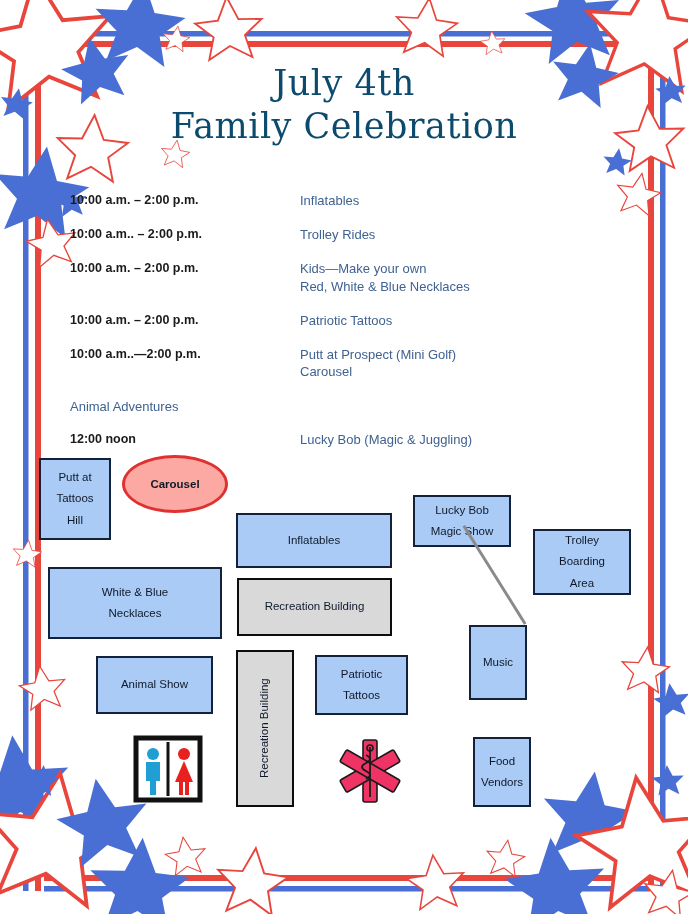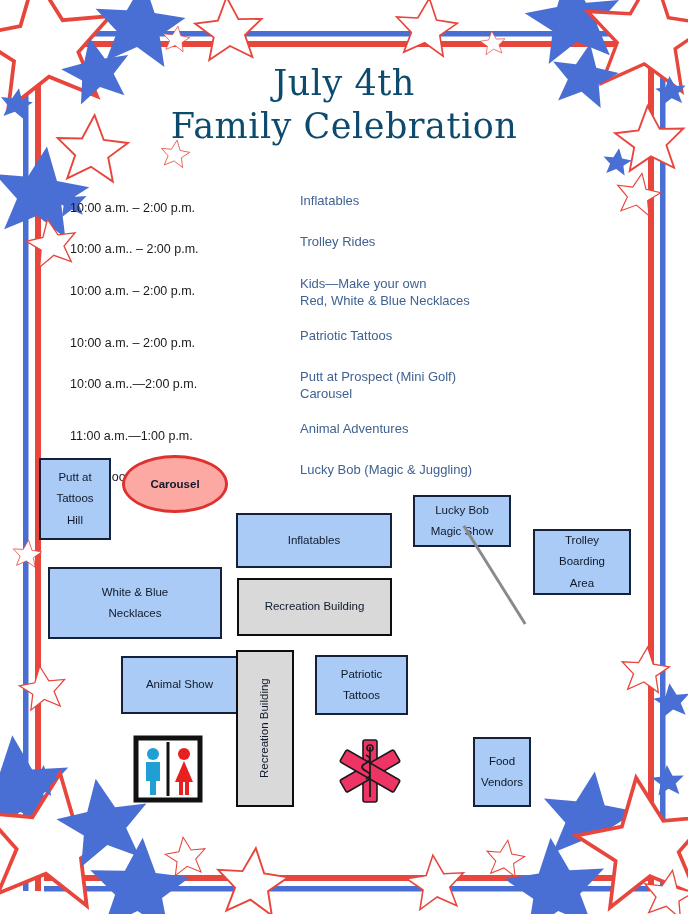--- a/index.html
+++ b/index.html
@@ -53,25 +53,24 @@
   }
   .sched-row {
     position: relative;
     display: flex;
     align-items: flex-start;
   }
   .sched-time {
     width: 230px;
     flex: 0 0 230px;
     font-size: 12.5px;
-    font-weight: normal;
+    font-weight: bold;
     color: #1a1a1a;
     line-height: 1.35;
     white-space: nowrap;
-    margin-top: 8px;
   }
   .sched-act {
     flex: 1 1 auto;
     font-size: 13px;
     color: #3f6291;
     line-height: 1.35;
   }
   .sched-act .act-line { display: block; }
 
   
@@ -246,21 +245,20 @@
 
     <div class="sched-row" style="margin-top:16px;">
       <div class="sched-time">10:00 a.m..—2:00 p.m.</div>
       <div class="sched-act">
         <span class="act-line">Putt at Prospect (Mini Golf)</span>
         <span class="act-line">Carousel</span>
       </div>
     </div>
 
     <div class="sched-row" style="margin-top:17px;">
-      <div class="sched-time">11:00 a.m.—1:00 p.m.</div>
       <div class="sched-act">
         <span class="act-line">Animal Adventures</span>
       </div>
     </div>
 
     <div class="sched-row" style="margin-top:16px;">
       <div class="sched-time">12:00 noon</div>
       <div class="sched-act">
         <span class="act-line">Lucky Bob  (Magic &amp; Juggling)</span>
       </div>
@@ -299,22 +297,25 @@
 
     <div class="mapbox" style="left:48px; top:567px; width:174px; height:72px;">
       <span class="mline">White &amp; Blue</span>
       <span class="mline">Necklaces</span>
     </div>
 
     <div class="mapbox gray" style="left:237px; top:578px; width:155px; height:58px;">
       <span class="mline">Recreation Building</span>
     </div>
 
-
-    <div class="mapbox" style="left:96px; top:656px; width:117px; height:58px;margin-left:25px;">
+    <div class="mapbox" style="left:469px; top:625px; width:58px; height:75px;">
+      <span class="mline">Music</span>
+    </div>
+
+    <div class="mapbox" style="left:96px; top:656px; width:117px; height:58px;">
       <span class="mline">Animal Show</span>
     </div>
 
     <div class="mapbox gray vertical" style="left:236px; top:650px; width:58px; height:157px;">
       <span class="mline">Recreation Building</span>
     </div>
 
     <div class="mapbox" style="left:315px; top:655px; width:93px; height:60px;">
       <span class="mline">Patriotic</span>
       <span class="mline">Tattoos</span>

